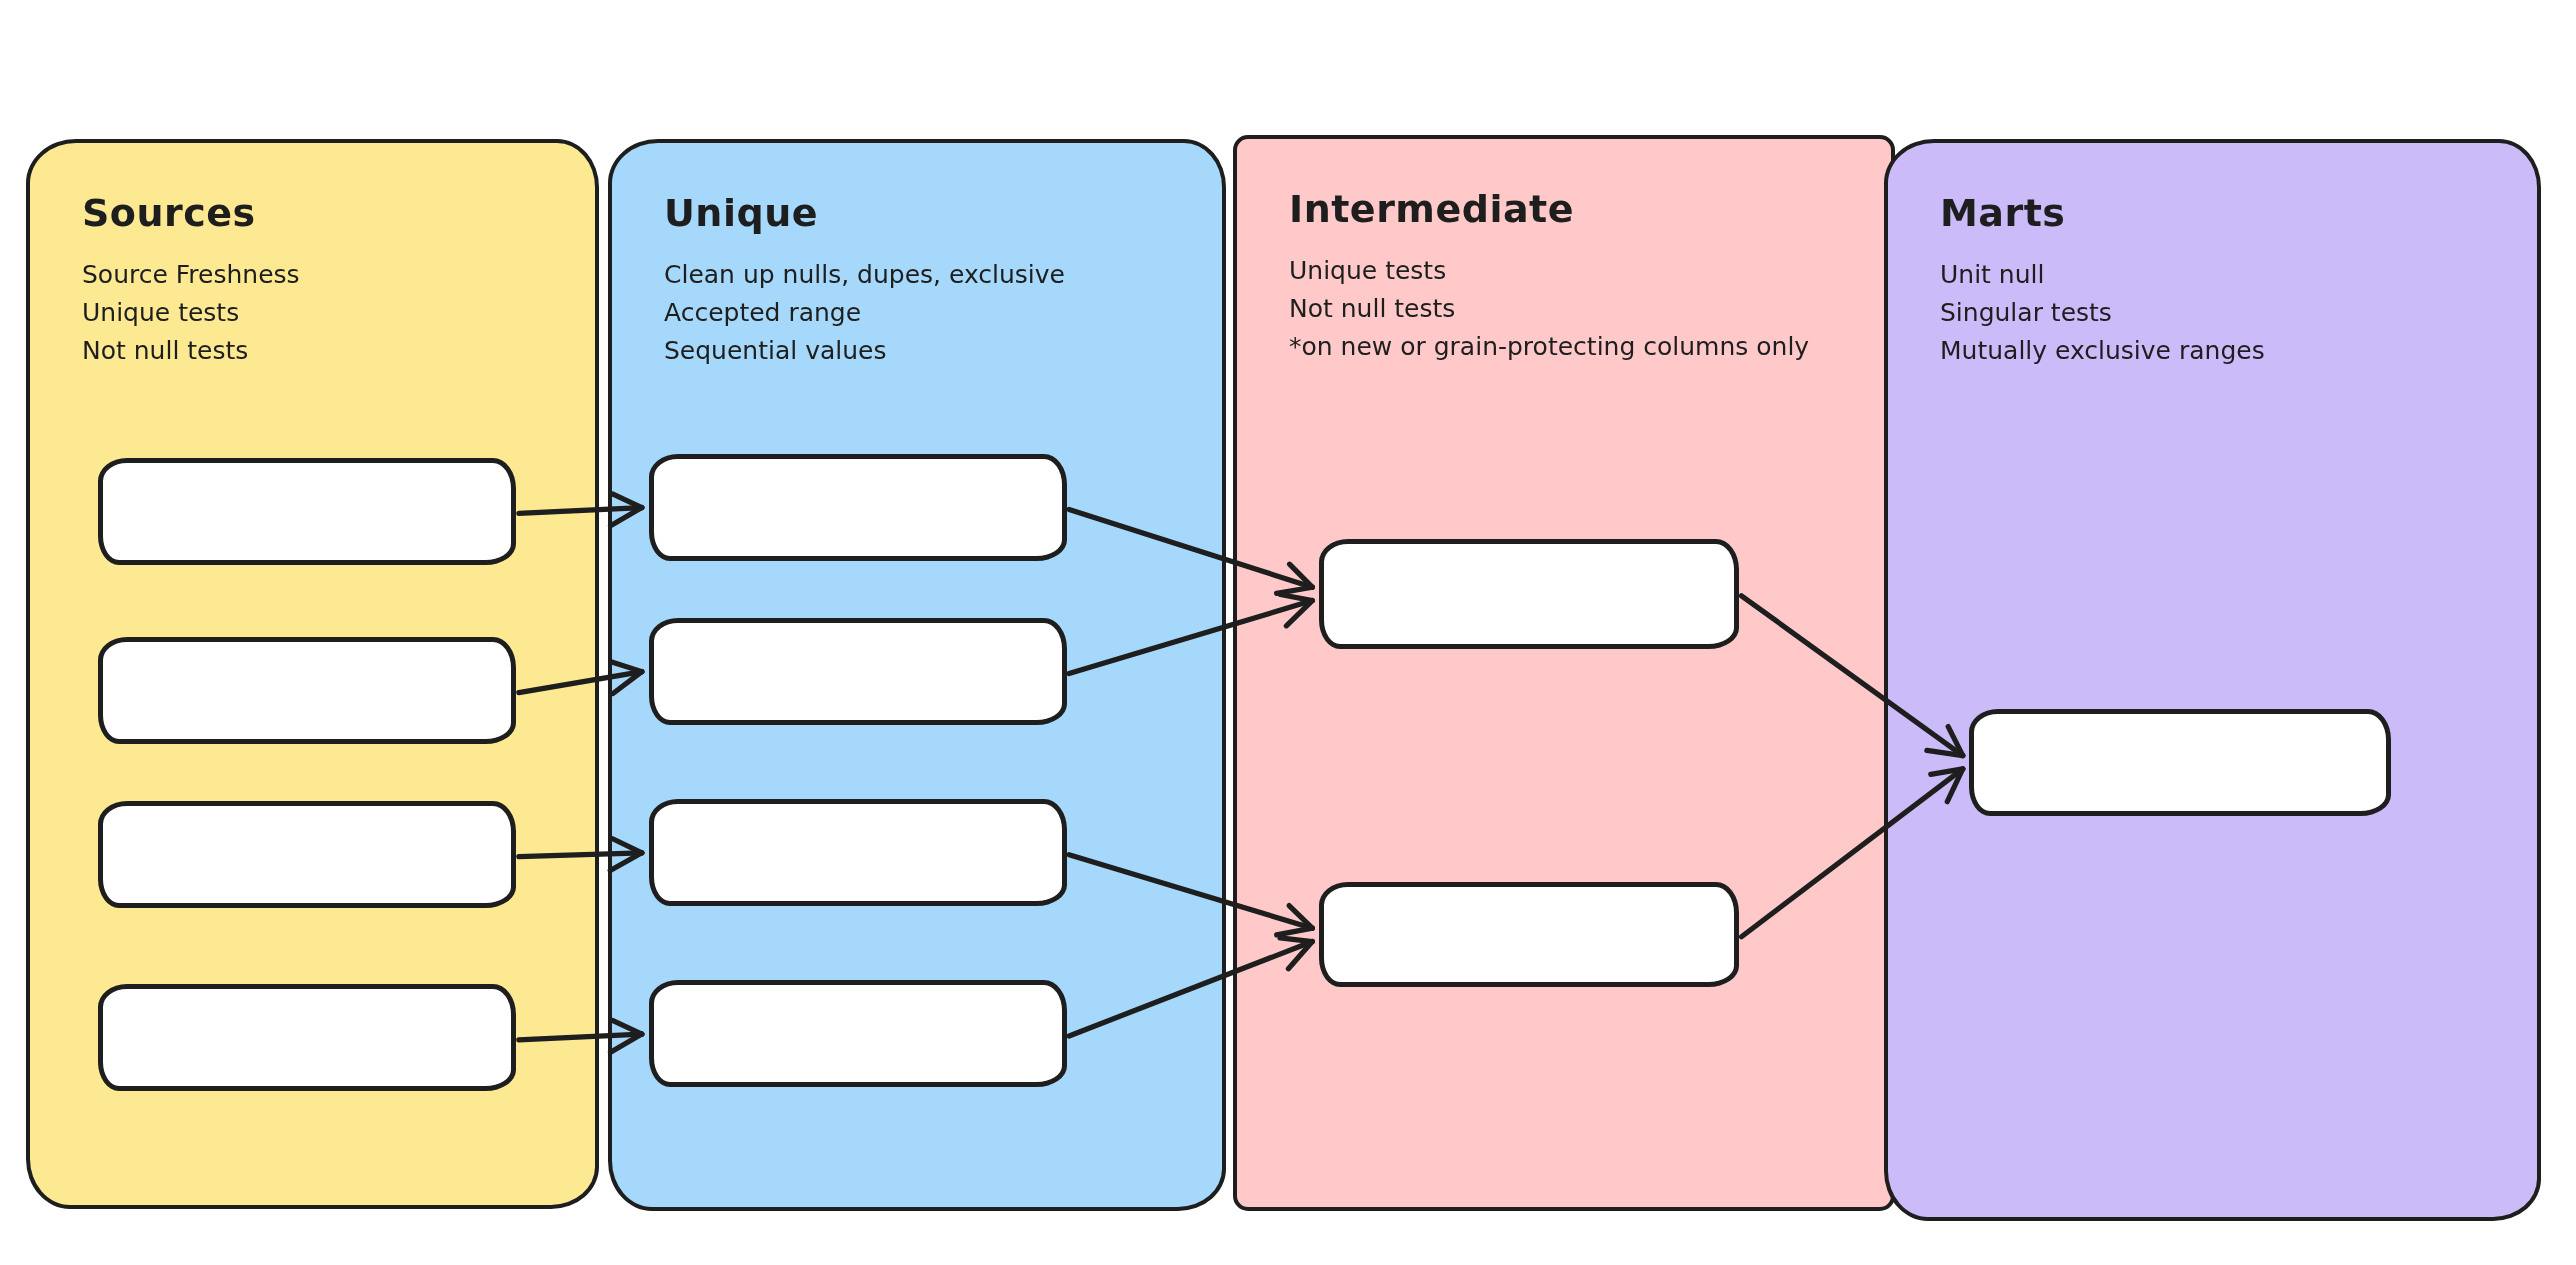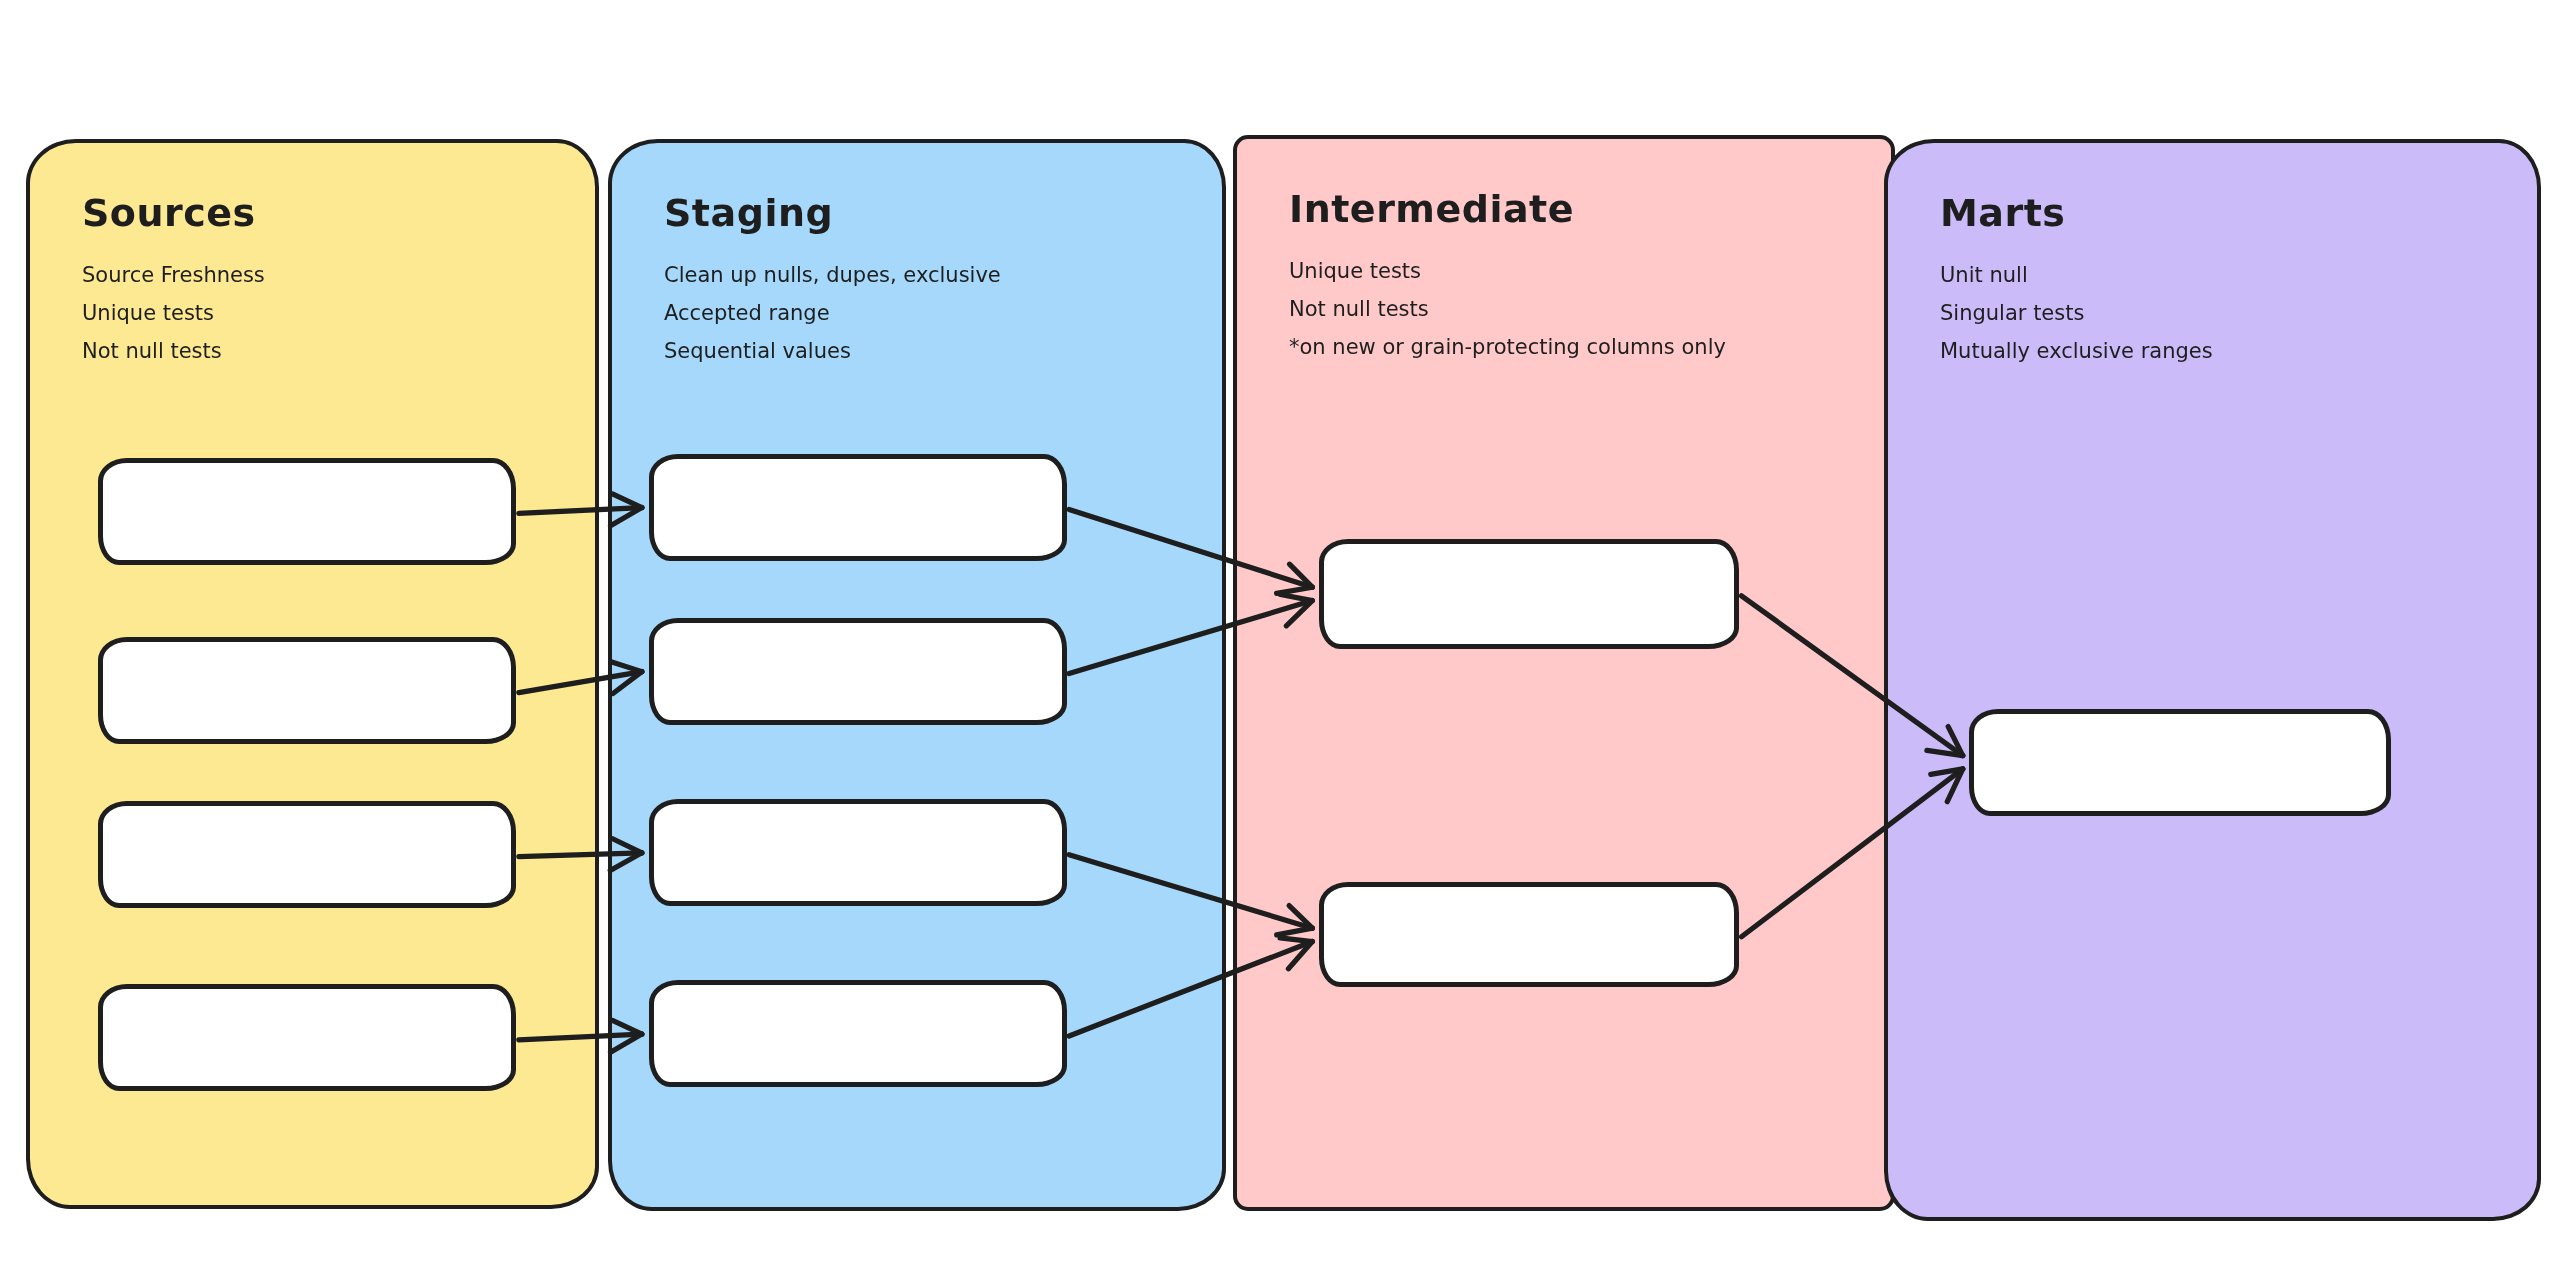--- a/index.html
+++ b/index.html
@@ -36,21 +36,21 @@
     left:52px; top:48px;
     margin:0;
     font-size:38px;
     font-weight:700;
     letter-spacing:0.5px;
     white-space:nowrap;
   }
   .notes{
     position:absolute;
     left:52px; top:113px;
-    font-size:21px;
+    font-size:25px;
     font-weight:400;
     line-height:38px;
     white-space:nowrap;
   }
   .model-box{
     position:absolute;
     box-sizing:border-box;
     background:#ffffff;
     border:5.7px solid #1e1e1e;
     border-radius:29px 23px 30.5px 21px / 23px 30.5px 21px 29px;
@@ -70,21 +70,21 @@
   <section class="panel" id="panel-sources" style="background: rgb(252, 233, 146);">
     <h2 class="panel-title">Sources</h2>
     <div class="notes">
       <div class="note">Source Freshness</div>
       <div class="note">Unique tests</div>
       <div class="note">Not null tests</div>
     </div>
   </section>
 
   <section class="panel" id="panel-staging" style="background: rgb(165, 216, 251);">
-    <h2 class="panel-title">Staging</h2>
+    <h2 class="panel-title">Unique</h2>
     <div class="notes">
       <div class="note">Clean up nulls, dupes, exclusive</div>
       <div class="note">Accepted range</div>
       <div class="note">Sequential values</div>
     </div>
   </section>
 
   <section class="panel" id="panel-intermediate" style="background: rgb(255, 201, 201);">
     <h2 class="panel-title">Intermediate</h2>
     <div class="notes">

